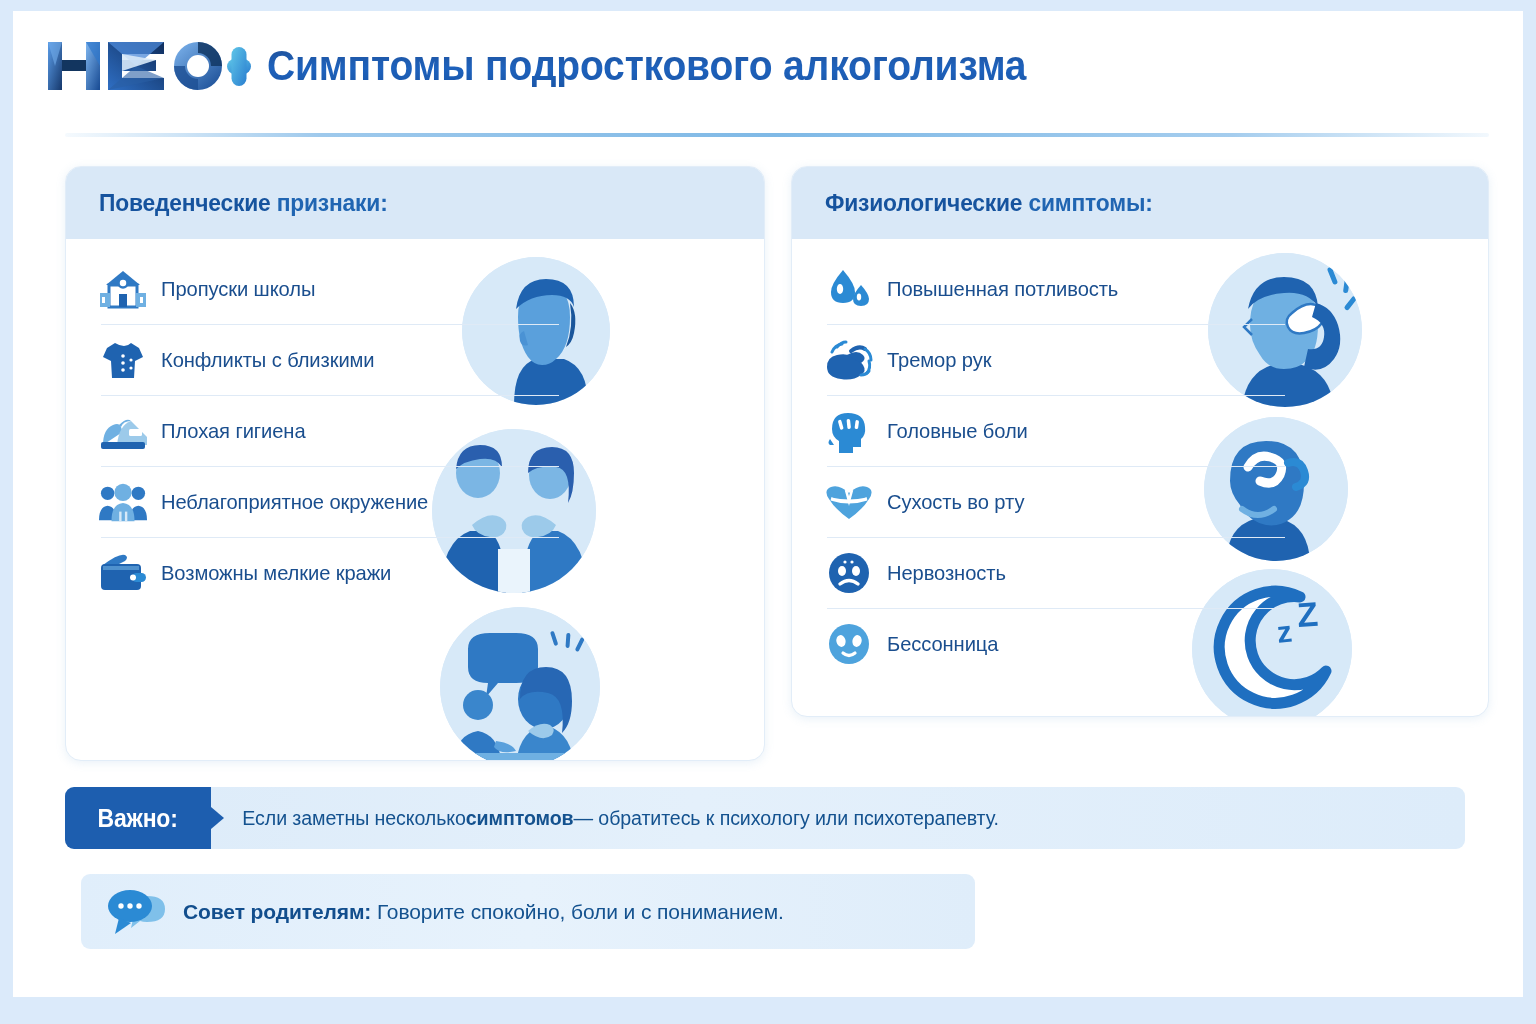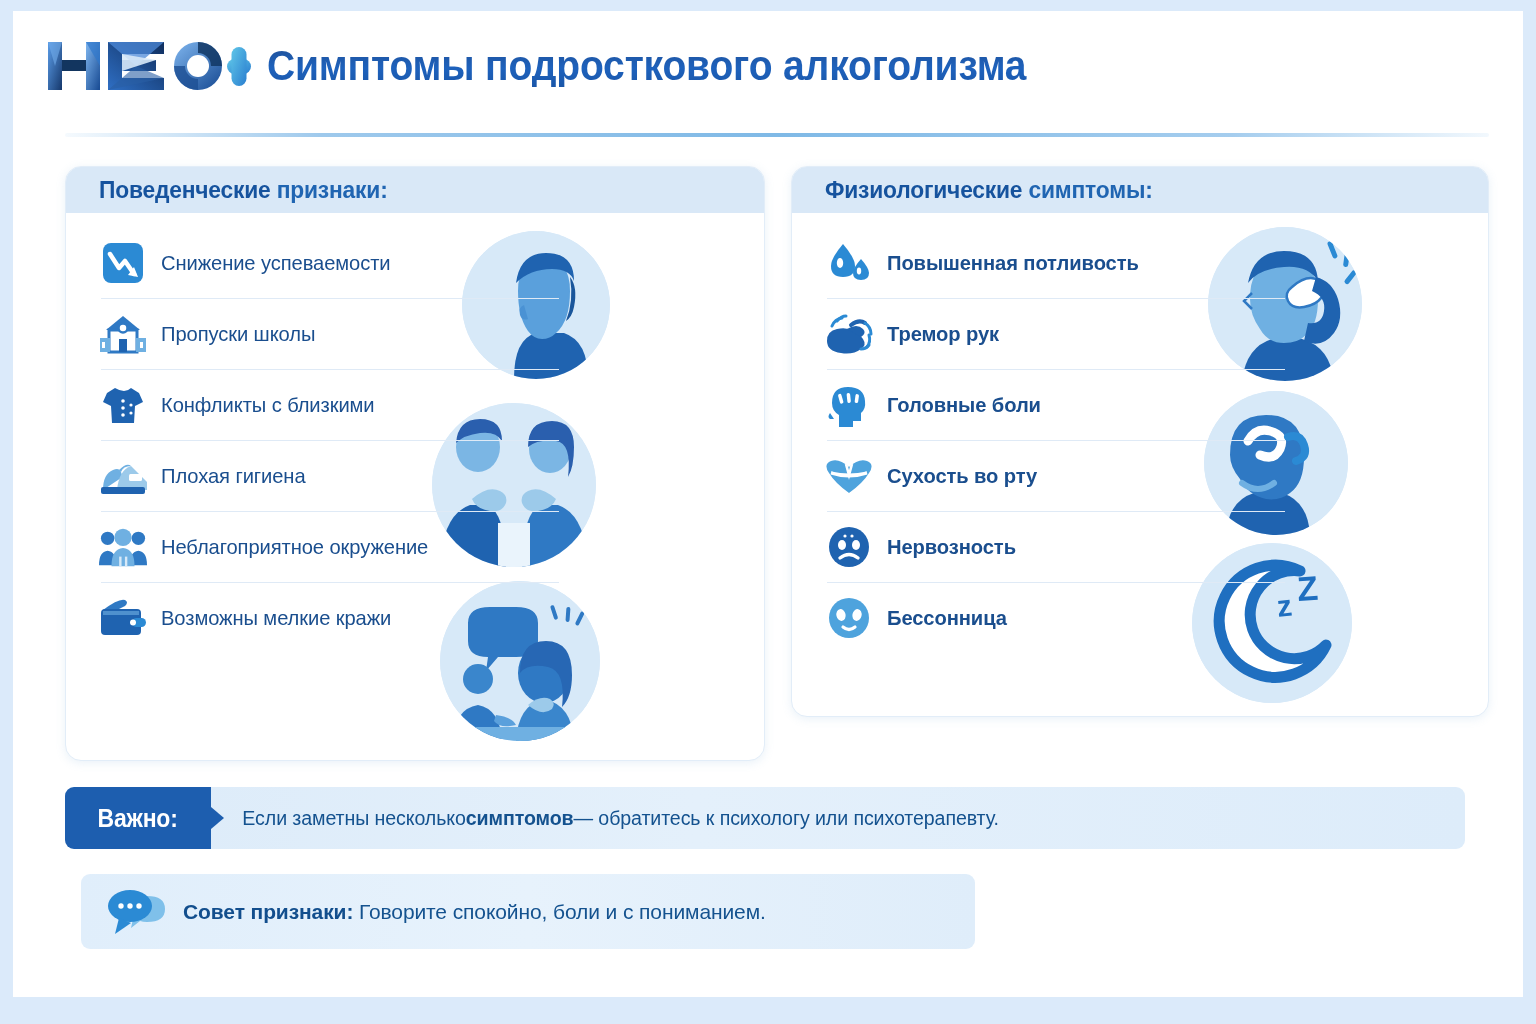--- a/index.html
+++ b/index.html
@@ -98,21 +98,21 @@
     background: #ffffff;
     border: 1px solid #e2edf8;
     box-shadow: 0 2px 10px rgba(120,165,210,0.16);
     overflow: hidden;
   }
 
   .card--behavior { left: 52px;  top: 0;  width: 700px; height: 595px; }
   .card--physio   { left: 778px; top: 0;  width: 698px; height: 551px; }
 
   .card-head {
-    height: 46px;
+    height: 72px;
     background: #d9e8f7;
     display: flex;
     align-items: center;
     padding: 0 0 0 33px;
   }
 
   .card-head-text {
     font-size: 24px;
     color: #16539e;
     letter-spacing: -0.2px;
@@ -128,21 +128,21 @@
     padding: 14px 0 0 0;
     height: calc(100% - 58px);
   }
 
   .symptom-list {
     position: relative;
     width: 470px;
     margin-left: 33px;
     z-index: 2;
   }
-  .card--physio .symptom-list { width: 470px; font-weight: bold; }
+  .card--physio .symptom-list { width: 470px; }
 
   .symptom {
     display: flex;
     align-items: center;
     gap: 14px;
     height: 71px;
     position: relative;
   }
 
   .symptom + .symptom::before {
@@ -378,30 +378,20 @@
               <rect x="126" y="26" width="4" height="15" rx="2" transform="rotate(4 128 33)"></rect>
               <rect x="138" y="30" width="4" height="15" rx="2" transform="rotate(26 140 37)"></rect>
             </g>
             <rect x="0" y="146" width="160" height="14" fill="#6fb0e2"></rect>
           </svg>
         </div>
 
         <div class="symptom-list">
 
 
-          <div class="symptom">
-            <span class="symptom-icon">
-              <svg width="44" height="44" viewBox="0 0 44 44">
-                <rect x="2" y="2" width="40" height="40" rx="8" fill="#2b8ad4"></rect>
-                <path d="M9 13 l9 14 6-7 9 13" fill="none" stroke="#ffffff" stroke-width="4.5" stroke-linecap="round" stroke-linejoin="round"></path>
-                <path d="M33 26 l4 10 -10 -2z" fill="#ffffff"></path>
-              </svg>
-            </span>
-            <span class="symptom-label">Снижение успеваемости</span>
-          </div>
 
           <div class="symptom">
             <span class="symptom-icon">
               <svg width="46" height="44" viewBox="0 0 46 44">
                 <polygon points="23,4 40,18 6,18" fill="#2f79c4"></polygon>
                 <rect x="9" y="18" width="28" height="22" fill="#ffffff" stroke="#2f79c4" stroke-width="3"></rect>
                 <circle cx="23" cy="16" r="4.5" fill="#ffffff" stroke="#2f79c4" stroke-width="2.5"></circle>
                 <rect x="19" y="27" width="8" height="13" fill="#1f63b0"></rect>
                 <rect x="0" y="26" width="10" height="14" fill="#6fb0e2"></rect>
                 <rect x="36" y="26" width="10" height="14" fill="#6fb0e2"></rect>
@@ -628,17 +618,17 @@
         <path d="M40 10 q18 0 18 13 q0 13 -18 13 q-4 0 -7 -1 l-9 7 2 -9 q-4 -4 -4 -10 q0 -13 18 -13z" fill="#7fc0ea"></path>
         <ellipse cx="23" cy="20" rx="22" ry="16" fill="#2b8ad4"></ellipse>
         <path d="M12 32 l-4 16 16 -11z" fill="#2b8ad4"></path>
         <g fill="#ffffff">
           <circle cx="14" cy="20" r="2.7"></circle>
               <circle cx="23" cy="20" r="2.7"></circle>
               <circle cx="32" cy="20" r="2.7"></circle>
         </g>
       </svg>
     </span>
-    <div class="tip-text"><b>Совет признаки:</b><span> Говорите спокойно, боли и с пониманием.</span></div>
+    <div class="tip-text"><b>Совет родителям:</b><span> Говорите спокойно, боли и с пониманием.</span></div>
   </div>
 
  </div>
 </div>
 
 </body></html>

